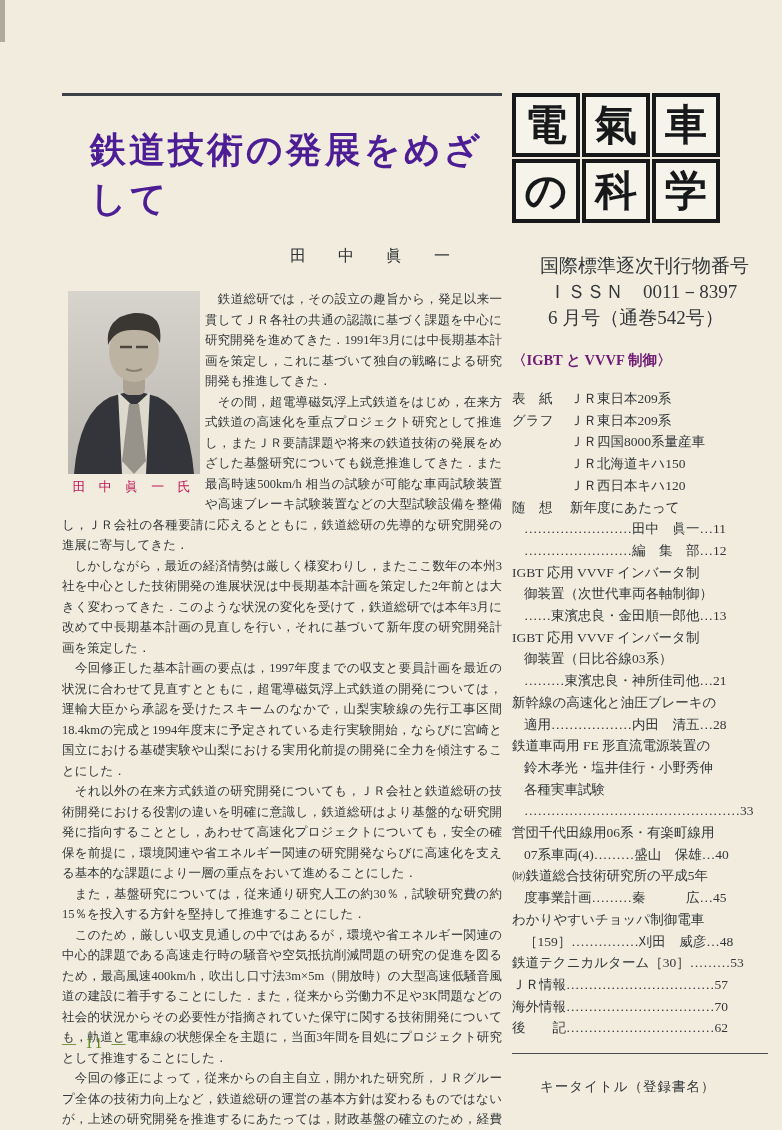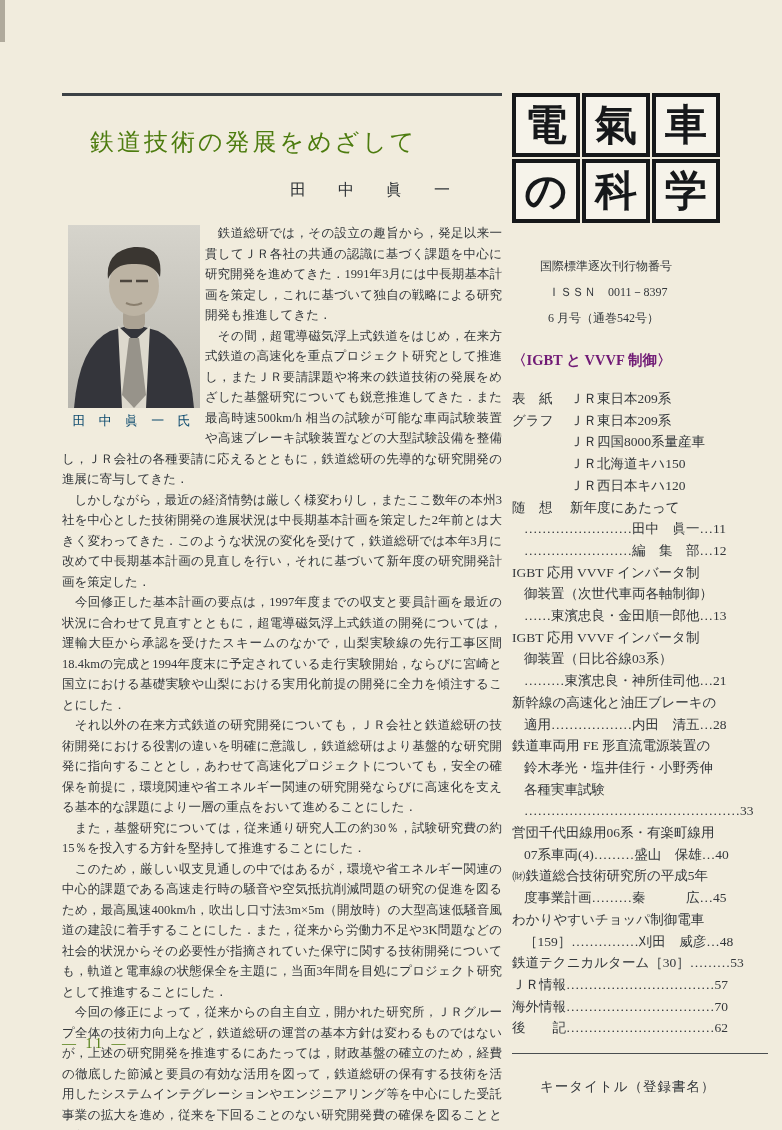--- a/index.html
+++ b/index.html
@@ -11,58 +11,58 @@
     font-family:"Liberation Serif","DejaVu Serif",serif;
     color:#33373b;
   }
   
   .corner-mark{position:absolute;left:0;top:0;width:5px;height:42px;background:#7a7566;opacity:.55;}
 
   
   .main-col{position:absolute;left:62px;top:93px;width:440px;}
   .top-rule{height:3px;background:#3c4145;width:100%;}
   .title{
-    margin:30px 0 0 28px;font-size:24px;font-weight:normal;
-    letter-spacing:3px;color:#4d7c0f;
+    margin:30px 0 0 28px;font-size:36px;font-weight:bold;
+    letter-spacing:3px;color:#4c1d95;
   }
   .author{
     margin:22px 38px 0 0;text-align:right;
     font-size:16px;letter-spacing:14px;color:#2e3236;
   }
   .body{
     margin-top:22px;font-size:12.5px;line-height:20.5px;
     text-align:justify;color:#33373b;
   }
   .body p{margin:0;}
   .photo-block{float:left;width:132px;margin:2px 5px 4px 6px;}
   .photo{width:132px;height:183px;background:#c9c7bf;}
   .photo svg{display:block;}
   .photo-caption{
     margin-top:3px;text-align:center;font-size:13px;
-    letter-spacing:5px;color:#0c4a6e;white-space:nowrap;
+    letter-spacing:5px;color:#be185d;white-space:nowrap;
   }
   .page-number{
     position:absolute;left:62px;top:1036px;width:440px;
     text-align:left;font-size:14px;letter-spacing:3px;color:#4d7c0f;
   }
 
   
   .right-col{position:absolute;left:512px;top:93px;width:260px;}
   .logo{
     width:208px;display:grid;
     grid-template-columns:repeat(3,1fr);grid-template-rows:64px 64px;
     gap:2px;
   }
   .logo-cell{
     border:4px solid #16181a;background:#f6f3ea;
     display:flex;align-items:center;justify-content:center;
     font-size:42px;font-weight:bold;color:#16181a;
     font-family:"DejaVu Serif","Liberation Serif",serif;
   }
-  .journal-info{margin-top:30px;padding-left:28px;font-size:12px;line-height:26px;}
+  .journal-info{margin-top:30px;padding-left:28px;font-size:19px;line-height:26px;}
   .ji-indent{padding-left:8px;}
   .feature{margin-top:20px;font-size:14.5px;font-weight:bold;color:#701a75;}
   .toc{margin-top:18px;font-size:13.5px;line-height:21.7px;}
   .toc-line{white-space:nowrap;}
   .toc-label:not(:empty){display:inline-block;min-width:46px;margin-right:12px;}
   .toc-label:empty{display:none;}
   .toc-line.ind1{margin-left:12px;}
   .toc-line.ind2{margin-left:58px;}
   .toc-rule{margin-top:14px;width:256px;border-top:1.5px solid #4a4e50;}
   .key-title-label{margin-top:24px;padding-left:28px;font-size:13.5px;letter-spacing:1px;}

